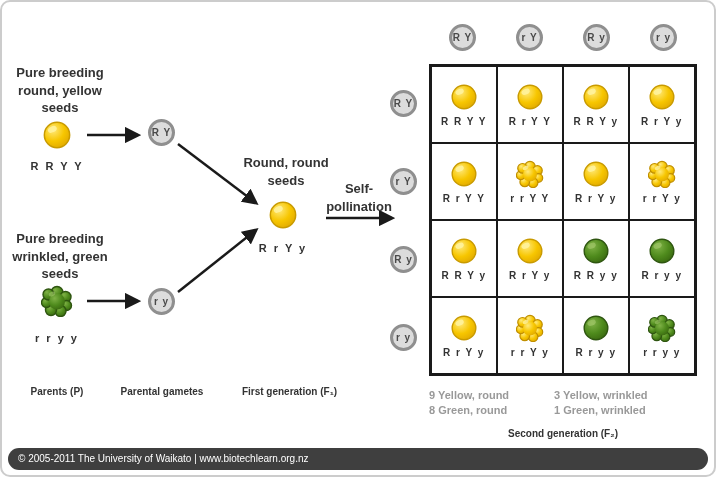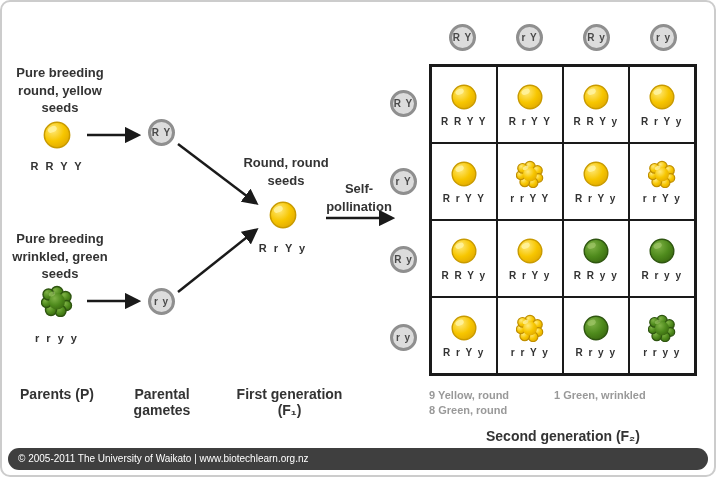--- a/index.html
+++ b/index.html
@@ -43,21 +43,21 @@
   }
   .row-headers {
     position:absolute; left:388px; top:62px; height:312px; width:27px;
     display:flex; flex-direction:column; justify-content:space-around; align-items:center;
   }
   .summary {
     position:absolute; font-size:11px; font-weight:bold; color:#999999;
     text-align:left; line-height:15px;
   }
   .stage-label {
-    position:absolute; font-size:14px; font-weight:bold; color:#333333;
+    position:absolute; font-size:10px; font-weight:bold; color:#333333;
     text-align:center;
   }
   .footer-bar {
     position:absolute; left:6px; right:6px; bottom:5px; height:22px;
     background:#3f3f3f; border-radius:11px;
     color:#ffffff; font-size:10px; line-height:22px; padding-left:10px;
     white-space:nowrap;
   }
   .seed { display:block; }
   svg.arrows { position:absolute; left:0; top:0; pointer-events:none; }
@@ -266,20 +266,21 @@
 
   <div class="stage-label" style="left:10px; top:384px; width:90px">Parents (P)</div>
   <div class="stage-label" style="left:105px; top:384px; width:110px">Parental gametes</div>
   <div class="stage-label" style="left:225px; top:384px; width:125px">First generation (F₁)</div>
 
   <div class="summary" style="left:427px; top:386px; width:140px">
     <div>9 Yellow, round</div>
     <div>8 Green, round</div>
   </div>
   <div class="summary" style="left:552px; top:386px; width:140px">
+    <div>3 Yellow, wrinkled</div>
     <div>1 Green, wrinkled</div>
   </div>
 
   <div class="stage-label" style="left:427px; top:426px; width:268px">Second generation (F₂)</div>
 
   <div class="footer-bar">© 2005-2011 The University of Waikato | www.biotechlearn.org.nz</div>
 
 </div>
 
 </body></html>

